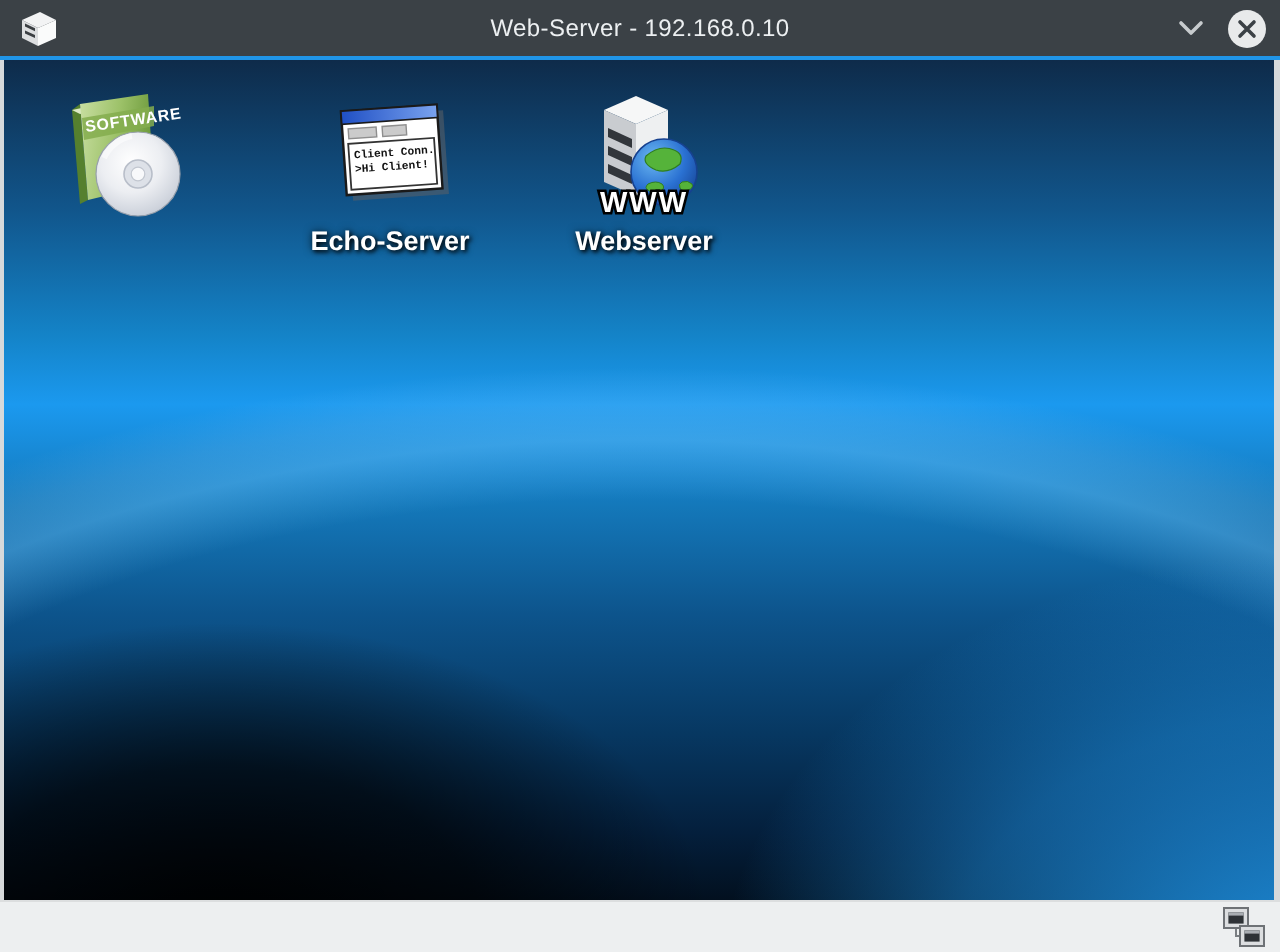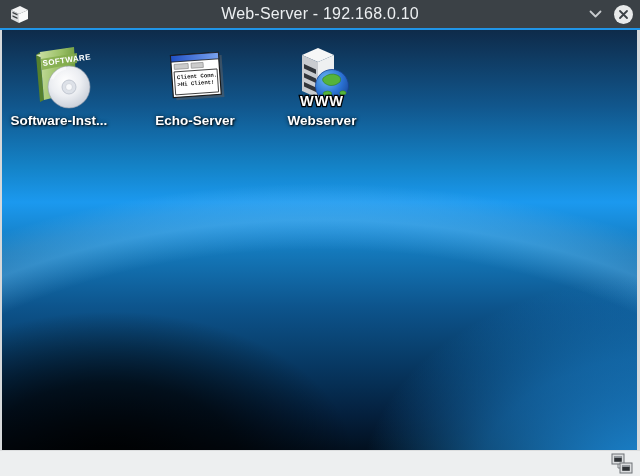--- a/index.html
+++ b/index.html
@@ -8,21 +8,21 @@
 
   
   .titlebar {
     position:relative; height:28px; background:#3b4146;
     display:flex; align-items:center; padding:0 7px;
   }
   .titlebar-app-icon { width:24px; height:24px; flex:0 0 auto; }
   .titlebar-title {
     position:absolute; left:0; right:0; top:0; height:28px;
     display:flex; align-items:center; justify-content:center;
-    color:#eceff1; font-size:16px; letter-spacing:0.2px; pointer-events:none;border-radius:10px;
+    color:#eceff1; font-size:12px; letter-spacing:0.2px; pointer-events:none;border-radius:10px;
   }
   .titlebar-buttons { margin-left:auto; display:flex; align-items:center; gap:10px; }
   .shade-btn { width:18px; height:18px; display:flex; align-items:center; justify-content:center; cursor:pointer; }
   .close-btn {
     width:19px; height:19px; border-radius:50%; background:#e8eaeb;
     display:flex; align-items:center; justify-content:center; cursor:pointer;
   }
   .accent-line { height:2px; background:#2095e8; }
 
   
@@ -106,21 +106,20 @@
         <polygon points="14,13 18,10 22,58 18,60" fill="#55802e"></polygon>
         <polygon points="14,13 48,6 52,9 18,15" fill="#ddeac6"></polygon>
         <polygon points="18,10 52,5 55,50 22,58" fill="url(#boxg)"></polygon>
         <polygon points="19,17 55,11 55,21 20,28" fill="#84ad4e" opacity="0.85"></polygon>
         <text x="21" y="24" transform="rotate(-8 21 24)" font-size="8" font-weight="bold" fill="#ffffff" font-family="Liberation Sans, sans-serif" letter-spacing="0.4">SOFTWARE</text>
         <circle cx="47" cy="45" r="21" fill="url(#cdg)" stroke="#98a0ac" stroke-width="0.6"></circle>
         <path d="M30 37 A19 19 0 0 1 44 26" stroke="#ffffff" stroke-width="3" fill="none" opacity="0.55"></path>
         <circle cx="47" cy="45" r="7" fill="#dde1e8" stroke="#b8bec9" stroke-width="0.8"></circle>
         <circle cx="47" cy="45" r="3.4" fill="#f8f9fb" stroke="#c2c7d0" stroke-width="0.6"></circle>
       </svg>
-      <div class="icon-label">Software-Inst...</div>
     </div>
 
     <div class="desktop-icon pos-1">
       <svg class="icon-art" viewBox="0 0 74 70">
         <defs>
           <linearGradient id="etb" x1="0" y1="0" x2="1" y2="0">
             <stop offset="0" stop-color="#1f4fc4"></stop>
             <stop offset="1" stop-color="#7aa3ef"></stop>
           </linearGradient>
         </defs>

